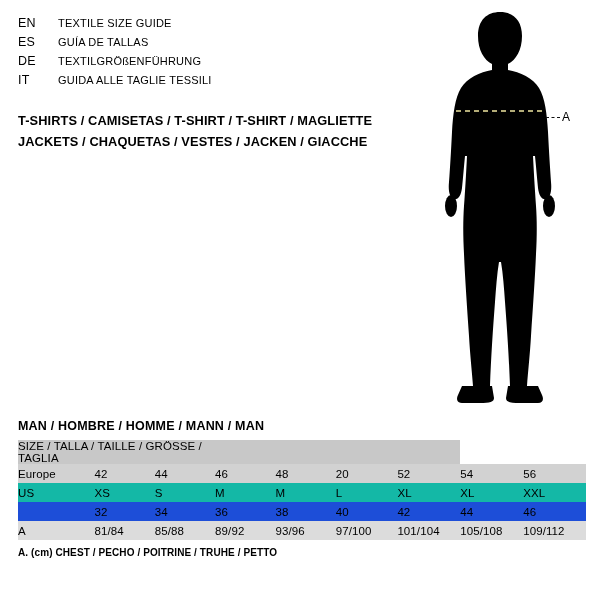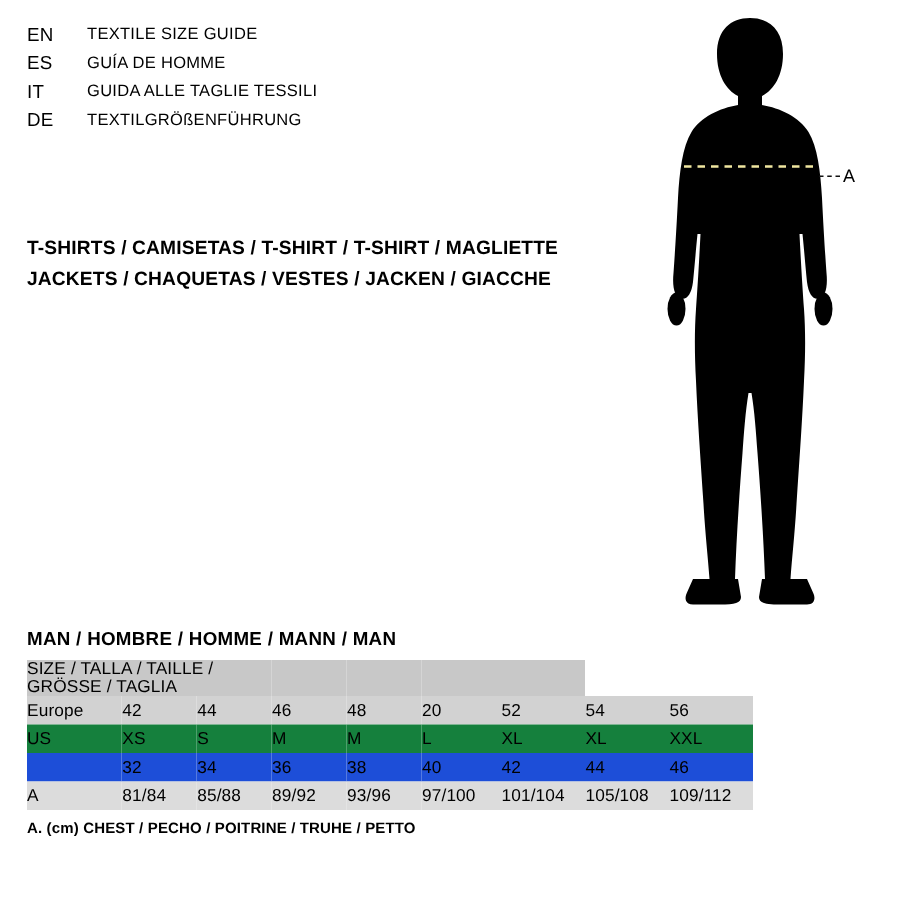--- a/index.html
+++ b/index.html
@@ -43,21 +43,20 @@
     font-size: 11px;
     letter-spacing: 0.2px;
   }
 
   
   .category-block {
     position: absolute;
     left: 18px;
     top: 110px;
     width: 390px;
-    margin-top: 44px;
   }
   .category-line {
     font-size: 12.8px;
     font-weight: bold;
     line-height: 21px;
     letter-spacing: 0.1px;
   }
 
   
   .figure-wrap {
@@ -91,39 +90,39 @@
     left: 18px;
     top: 419px;
     font-size: 12.5px;
     font-weight: bold;
     letter-spacing: 0.2px;
   }
   table.size-table {
     position: absolute;
     left: 18px;
     top: 440px;
-    width: 484px;
+    width: 568px;
     border-collapse: collapse;
     font-size: 11.5px;
   }
   table.size-table td {
     padding: 0;
     height: 19px;
     vertical-align: middle;
     letter-spacing: 0.1px;
   }
   tr.row-head td {
     background: #c8c8c8;
     font-weight: normal;
   }
   tr.row-a td {
     background: #d2d2d2;
   }
   tr.row-b td {
-    background: #15803d;
+    background: #14b8a6;
     margin-left: 31px;
   }
   tr.row-c td {
     background: #1d4ed8;
   }
   tr.row-d td {
     background: #dcdcdc;
   }
   td.c-label {
     width: 86px;
@@ -146,29 +145,29 @@
 
 <div class="page">
 
   <div class="lang-block">
     <div class="lang-row">
       <span class="lang-code">EN</span>
       <span class="lang-text">TEXTILE SIZE GUIDE</span>
     </div>
     <div class="lang-row">
       <span class="lang-code">ES</span>
-      <span class="lang-text">GUÍA DE HOMME</span>
+      <span class="lang-text">GUÍA DE TALLAS</span>
+    </div>
+    <div class="lang-row">
+      <span class="lang-code">DE</span>
+      <span class="lang-text">TEXTILGRÖßENFÜHRUNG</span>
     </div>
     <div class="lang-row">
       <span class="lang-code">IT</span>
       <span class="lang-text">GUIDA ALLE TAGLIE TESSILI</span>
-    </div>
-    <div class="lang-row">
-      <span class="lang-code">DE</span>
-      <span class="lang-text">TEXTILGRÖßENFÜHRUNG</span>
     </div>
   </div>
 
   <div class="category-block">
     <div class="category-line">T-SHIRTS / CAMISETAS / T-SHIRT / T-SHIRT / MAGLIETTE</div>
     <div class="category-line">JACKETS / CHAQUETAS / VESTES / JACKEN / GIACCHE</div>
   </div>
 
   <div class="figure-wrap">
     <svg width="200" height="400" viewBox="0 0 200 400">

